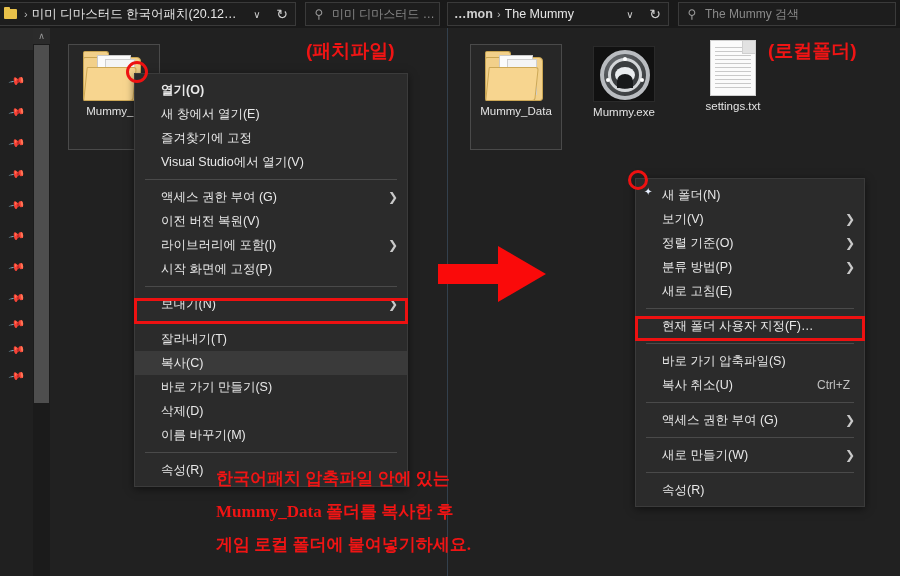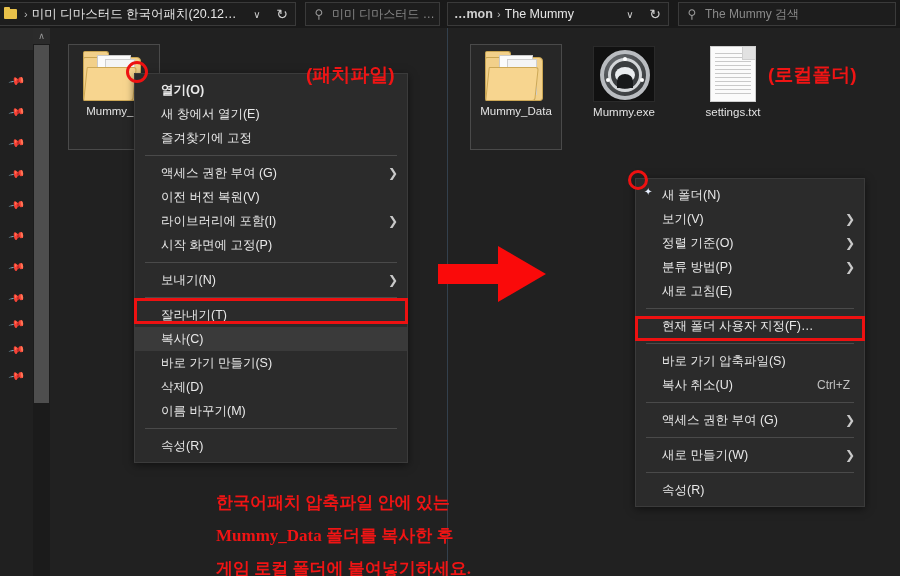--- a/index.html
+++ b/index.html
@@ -104,21 +104,21 @@
   .newfolder-badge:after { content: "\2726"; position: absolute; left: 2px; top: -2px;
                            font-size: 10px; color: #e8f0ff; }
 
   .hl-paste { background: #3a3a3a; }
 
   
   .redbox { position: absolute; border: 3px solid #ee1111; }
   .redcircle { position: absolute; border: 3px solid #ee1111; border-radius: 50%; }
 
   
-  .anno { position: absolute; color: #f01414; font-weight: bold; white-space: nowrap; margin-top: 24px; }
+  .anno { position: absolute; color: #f01414; font-weight: bold; white-space: nowrap; }
   .anno-top { font-size: 19px; }
   .anno-body { font-size: 17px; line-height: 31px; font-family: Liberation Serif, serif; }
 
   .arrow-wrap { position: absolute; }
 </style>
 </head>
 <body>
 
 <div id="root">
 
@@ -204,32 +204,33 @@
         <div class="ring2"></div>
         <div class="ring3"></div>
         <div class="ring4"></div>
       <div class="dotw" style="left:29px;top:10px"></div>
       <div class="dotw" style="left:12px;top:31px"></div>
       <div class="dotw" style="left:46px;top:31px"></div>
     </div>
     <div class="cap">Mummy.exe</div>
   </div>
 
-  <div class="fileitem" style="left:687px; top:44px;">
+  <div class="fileitem" style="left:687px; top:38px;">
     <div class="txt-icon">
       <div class="txt-lines"></div>
         <div class="txt-fold"></div>
     </div>
     <div class="cap">settings.txt</div>
   </div>
 
   <div class="ctxmenu" style="left:134px; top:73px; width:274px;">
     <div class="ctx-item bold">열기(O)</div>
     <div class="ctx-item">새 창에서 열기(E)</div>
     <div class="ctx-item">즐겨찾기에 고정</div>
+    <div class="ctx-item">Visual Studio에서 열기(V)</div>
     <div class="ctx-sep"></div>
     <div class="ctx-item">
       <span>액세스 권한 부여 (G)</span>
       <span class="arrow">❯</span>
     </div>
     <div class="ctx-item">이전 버전 복원(V)</div>
     <div class="ctx-item">
       <span>라이브러리에 포함(I)</span>
       <span class="arrow">❯</span>
     </div>

